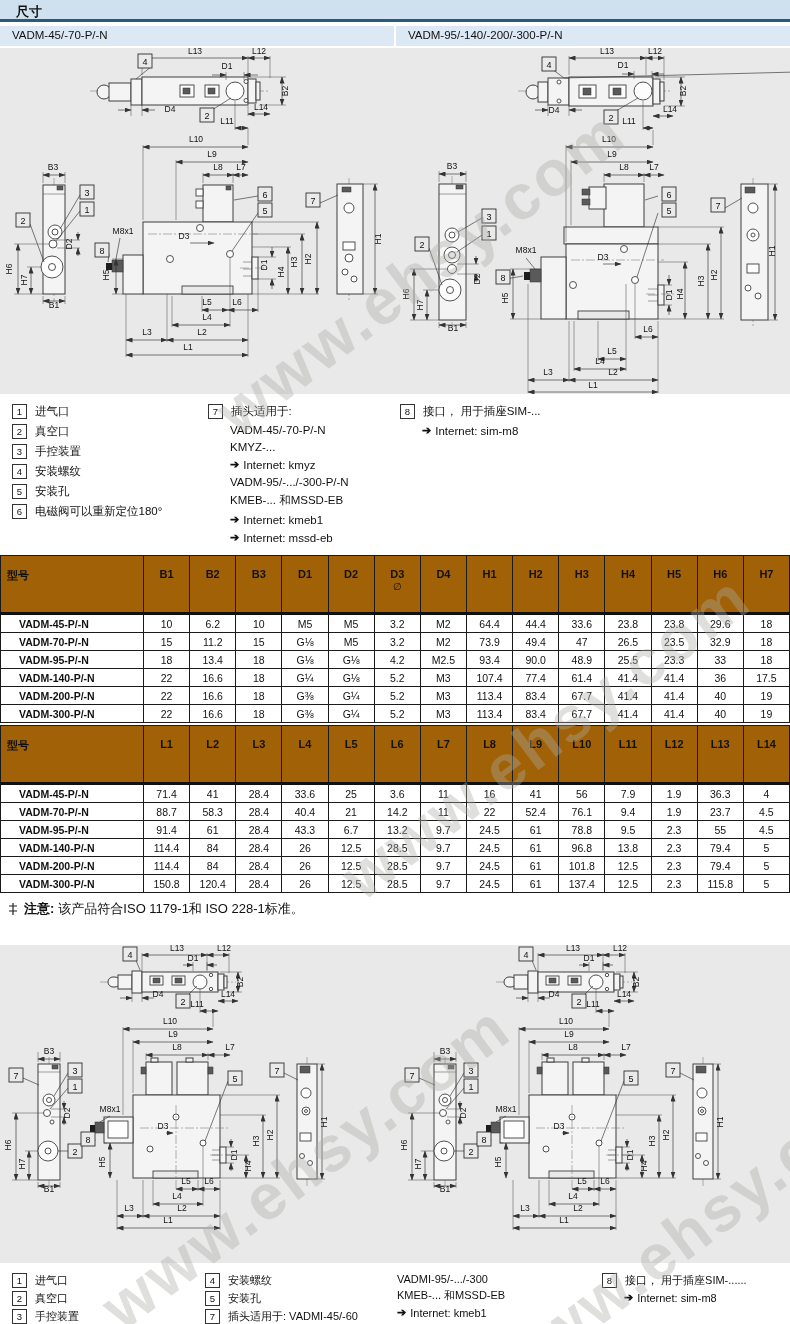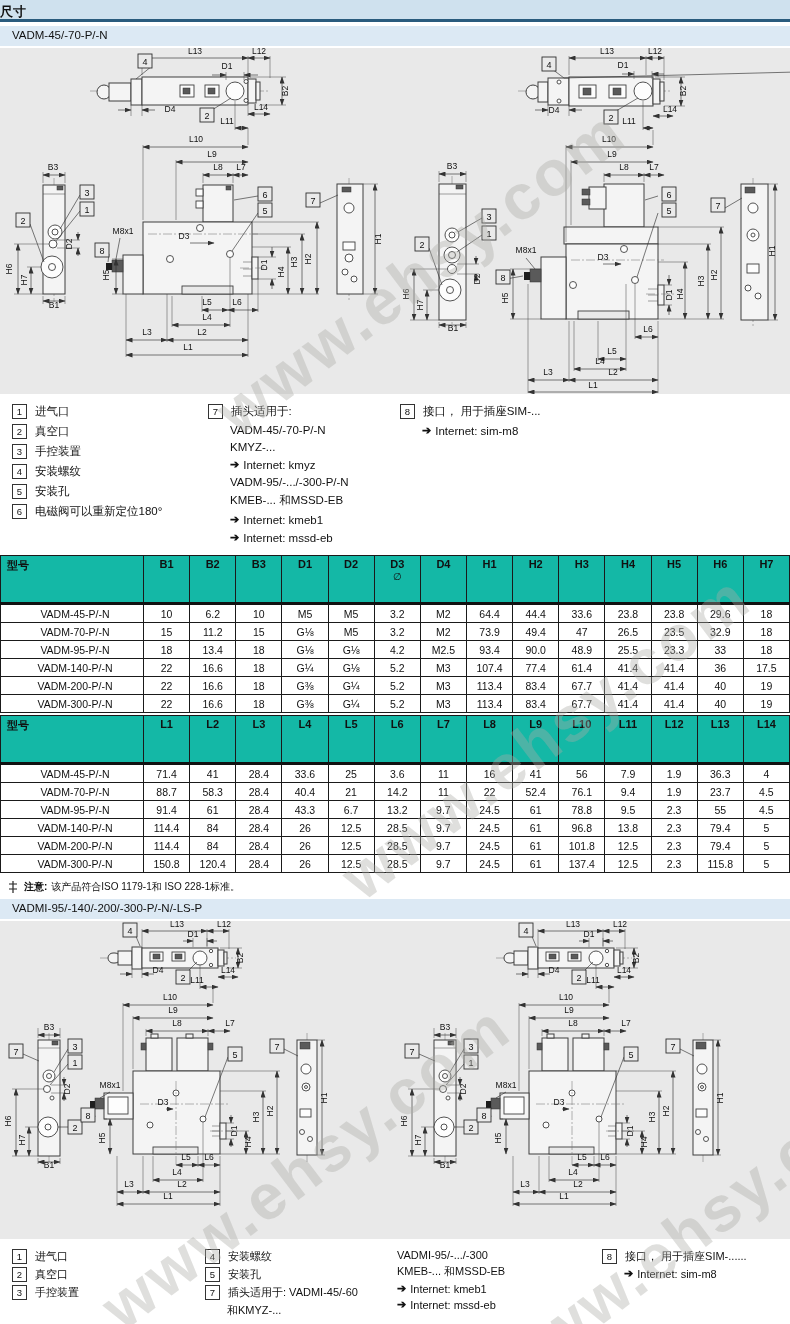--- a/index.html
+++ b/index.html
@@ -1,19 +1,19 @@
 <!DOCTYPE html>
 <html><head>
 <meta charset="utf-8">
 <style>
   html,body{margin:0;padding:0}
   body{width:790px;height:1324px;background:#fff;position:relative;overflow:hidden;
        font-family:"Liberation Sans",sans-serif;color:#111}
   
-  .hdr{background:#cfe1ee;border-bottom:3px solid #2a5b7d;height:17px;padding:2px 0 0 0}
+  .hdr{background:#cfe1ee;border-bottom:3px solid #2a5b7d;height:17px;padding:2px 0 0 16px}
   .hdr span{font-size:13px;font-weight:bold}
   .subbar{display:flex;margin-top:4px;height:20px;gap:2px}
   .subbar>div{background:#dce9f4;flex:1;font-size:11.5px;padding:3px 0 0 12px;box-sizing:border-box}
   
   .drawarea{background:#e9e9e9;margin-top:2px;line-height:0}
   svg{display:block}
   .body{fill:#f4f4f4;stroke:#3f3f3f;stroke-width:1}
   .body2{fill:#fdfdfd;stroke:#3f3f3f;stroke-width:.9}
   .notch{fill:#e9e9e9;stroke:#3f3f3f;stroke-width:.9}
   .dark{fill:#5a5a5a;stroke:#333;stroke-width:.5}
@@ -36,40 +36,41 @@
   .l2c1{width:193px}.l2c2{width:192px}.l2c3{width:205px}.l2c4{flex:1}
   .lg-row{display:flex;align-items:center;margin-bottom:5px;font-size:11.5px}
   .legend2 .lg-row{margin-bottom:3px;font-size:11px}
   .lg-box{display:inline-flex;width:13px;height:13px;border:1px solid #333;align-items:center;
           justify-content:center;font-size:9.5px;margin-right:8px;flex:none}
   .lg-cont{margin-left:22px}
   .lg-arrow{font-weight:bold;margin-right:4px;font-size:11px}
   
   table.dims{width:790px;border-collapse:collapse;table-layout:fixed;margin-top:2px}
   table.dims th,table.dims td{border:1px solid #1a1a1a;font-size:10.5px;overflow:hidden;white-space:nowrap}
-  table.dims thead th{background:#14b8a6;height:43px;vertical-align:top;text-align:center;
-                      font-weight:bold;font-size:11px;padding-top:2px;border-bottom:3px solid #111}
+  table.dims thead th{background:#a16207;height:43px;vertical-align:top;text-align:center;
+                      font-weight:bold;font-size:11px;padding-top:12px;border-bottom:3px solid #111}
   table.dims thead th.model{text-align:left;padding-left:6px}
   table.dims .hsub{font-weight:normal;font-size:10px;margin-top:1px}
-  table.dims tbody th{font-weight:normal;text-align:center;padding:1px 0 1px 6px;height:15px}
+  table.dims tbody th{font-weight:bold;text-align:left;padding:1px 0 1px 18px;height:15px}
   table.dims tbody td{text-align:center;padding:1px 0;height:15px}
-  .note{display:flex;align-items:center;margin:7px 0 5px 8px;font-size:10px}
+  .note{display:flex;align-items:center;margin:7px 0 5px 8px;font-size:13px}
   .note b{margin:0 4px 0 6px}
   
   .wm{position:absolute;font-size:64px;font-weight:bold;letter-spacing:3px;
       color:rgba(170,170,166,.38);transform:rotate(-37deg);pointer-events:none;z-index:5;white-space:nowrap}
 </style>
 </head>
 <body>
 
 <div class="hdr">
   <span>尺寸</span>
 </div>
 <div class="subbar">
   <div>VADM-45/-70-P/-N</div>
+  <div>VADM-95/-140/-200/-300-P/-N</div>
 </div>
 
 <div class="drawarea">
 <svg width="790" height="346" viewBox="0 0 790 346">
   <defs>
     <marker id="aT" markerWidth="7" markerHeight="5" refX="6.5" refY="2.5" orient="auto-start-reverse" markerUnits="userSpaceOnUse">
           <path d="M0,0L7,2.5L0,5z" fill="#333"></path>
         </marker>
     <marker id="aB" markerWidth="7" markerHeight="5" refX="6.5" refY="2.5" orient="auto-start-reverse" markerUnits="userSpaceOnUse">
           <path d="M0,0L7,2.5L0,5z" fill="#333"></path>
@@ -1035,21 +1036,20 @@
   <svg width="10" height="14" viewBox="0 0 10 14">
     <line x1="5" y1="1" x2="5" y2="13" stroke="#333" stroke-width="1.3"></line>
     <line x1="1" y1="4" x2="9" y2="4" stroke="#333" stroke-width="1.1"></line>
     <line x1="1" y1="9" x2="9" y2="9" stroke="#333" stroke-width="1.1"></line>
   </svg>
   <b>注意:</b>
   <span>该产品符合ISO 1179-1和 ISO 228-1标准。</span>
 </div>
 
 <div class="subbar">
-  <div>VADMI-95/-140/-200/-300-P/-N/-LS-P</div>
 </div>
 
 <div class="drawarea">
 <svg width="790" height="318" viewBox="0 0 790 318">
   <g id="gC">
 
     <line class="cl" x1="100" y1="37" x2="236" y2="37"></line>
     <rect class="body" x="108" y="32" width="12" height="10" rx="5"></rect>
     <rect class="body" x="118" y="30" width="14" height="14"></rect>
     <rect class="body" x="132" y="26" width="10" height="22"></rect>

